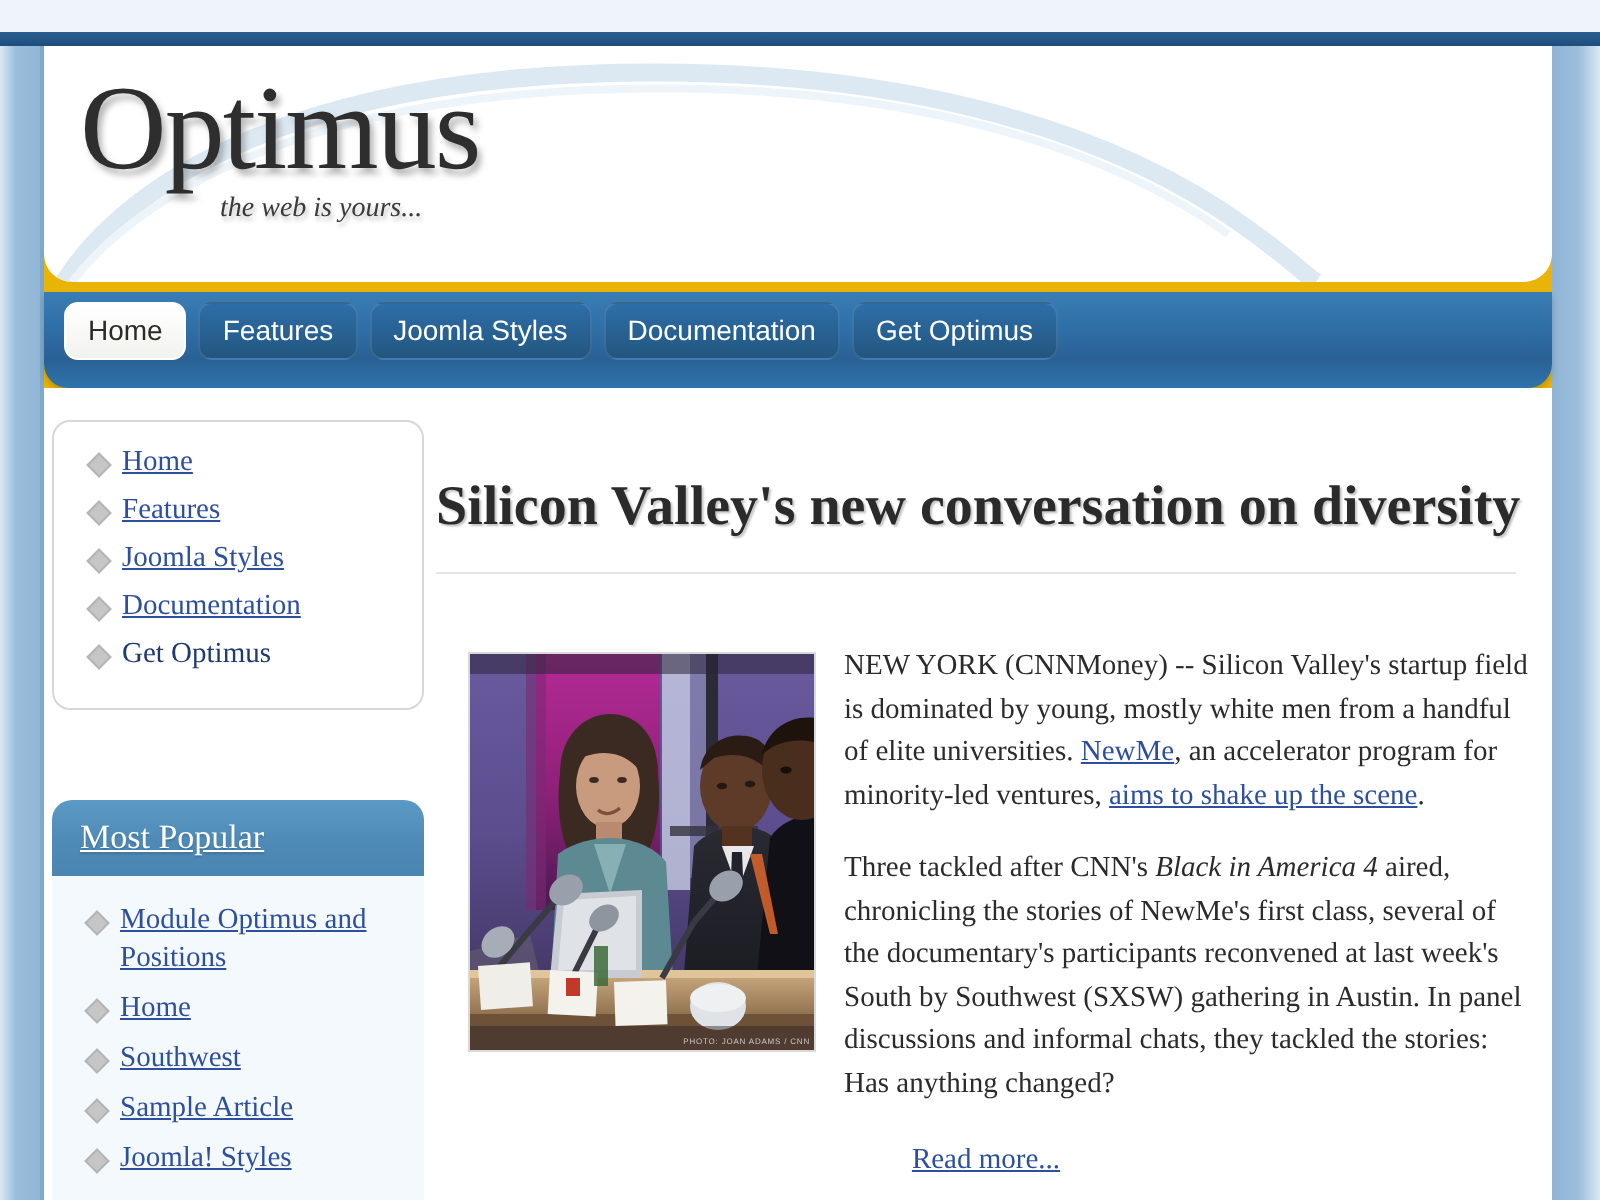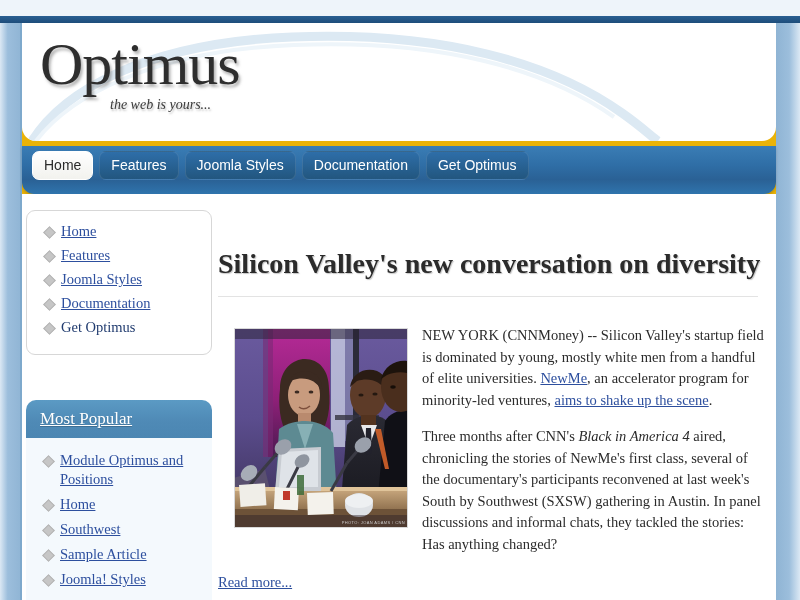--- a/index.html
+++ b/index.html
@@ -219,33 +219,33 @@
   #article {
     position: absolute;
     left: 196px; top: 18px;
     width: 550px;
   }
   #article-title {
     font-family: "Liberation Serif", serif;
     font-size: 28px;
     line-height: 36px;
     color: #2b2b2b;
-    margin: 34px 0 0 0;
+    margin: 24px 0 0 0;
     text-shadow: 1px 1px 1px rgba(140,140,140,0.5);
     white-space: nowrap;
   }
   #article-rule {
     margin-top: 14px;
     width: 540px;
     height: 1px;
     background: #e3e3e3;
   }
   #article-body {
     position: relative;
-    margin-top: 28px;
+    margin-top: 36px;
   }
 
   
   #article-figure {
     float: left;
     width: 172px;
     margin: 3px 16px 6px 16px;
     position: relative;
   }
   #article-photo {
@@ -280,21 +280,21 @@
     text-decoration: underline;
     cursor: pointer;
   }
   .readmore {
     display: inline-block;
     font-family: "Liberation Serif", serif;
     font-size: 14.5px;
     margin-top: 4px;
   }
   .ital { font-style: italic; }
-  #readmore-wrap { clear: none; margin-left: 0; }
+  #readmore-wrap { clear: none; margin-left: 0; text-align: center; }
 </style>
 </head>
 <body>
 
 <div id="page-frame">
 
   <div id="left-rail"></div>
   <div id="left-rail-edge"></div>
   <div id="right-rail"></div>
   <div id="top-bar"></div>
@@ -468,21 +468,21 @@
             </svg>
             <div id="photo-credit">PHOTO: JOAN ADAMS / CNN</div>
           </div>
         </div>
 
         <p class="para">
           <span>NEW YORK (CNNMoney) -- Silicon Valley's startup field is dominated by young, mostly white men from a handful of elite universities. </span><a>NewMe</a><span>, an accelerator program for minority-led ventures, </span><a>aims to shake up the scene</a><span>.</span>
         </p>
 
         <p class="para">
-          <span>Three months after CNN's </span><span class="ital">Black in America 4</span><span> aired, chronicling the stories of NewMe's first class, several of the documentary's participants reconvened at last week's South by Southwest (SXSW) gathering in Austin. In panel discussions and informal chats, they tackled the stories: Has anything changed?</span>
+          <span>Three tackled after CNN's </span><span class="ital">Black in America 4</span><span> aired, chronicling the stories of NewMe's first class, several of the documentary's participants reconvened at last week's South by Southwest (SXSW) gathering in Austin. In panel discussions and informal chats, they tackled the stories: Has anything changed?</span>
         </p>
 
         <div id="readmore-wrap">
           <a class="readmore">Read more...</a>
         </div>
 
       </div>
     </div>
 
   </div>

